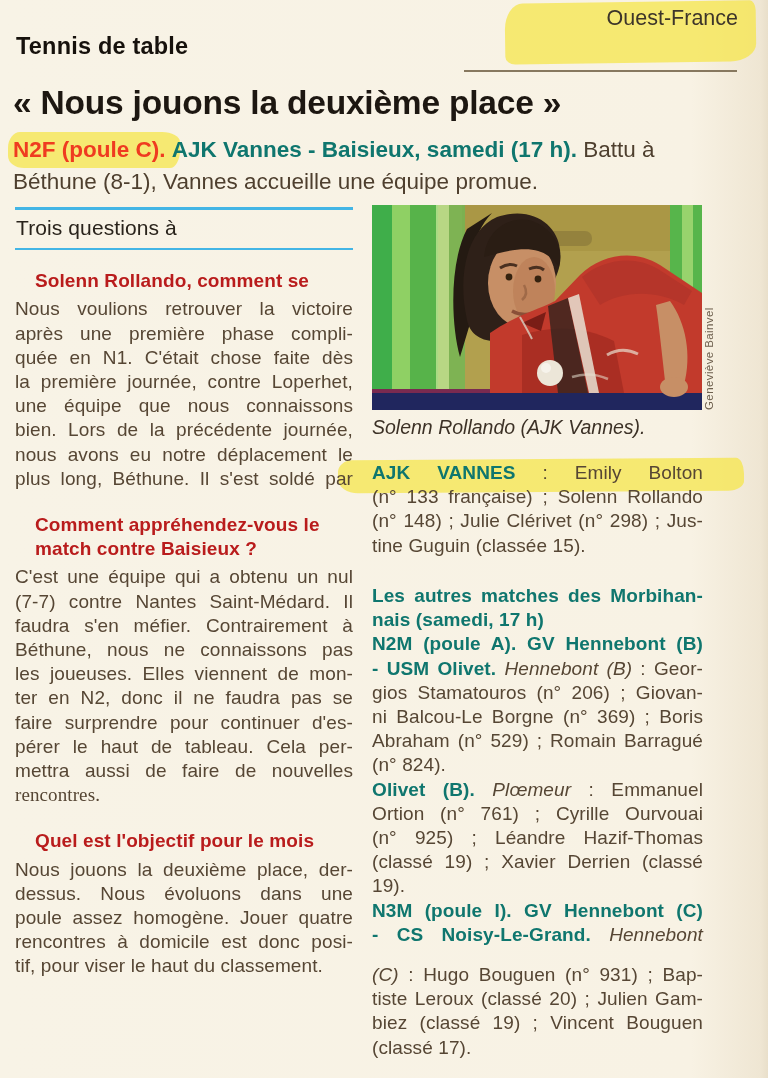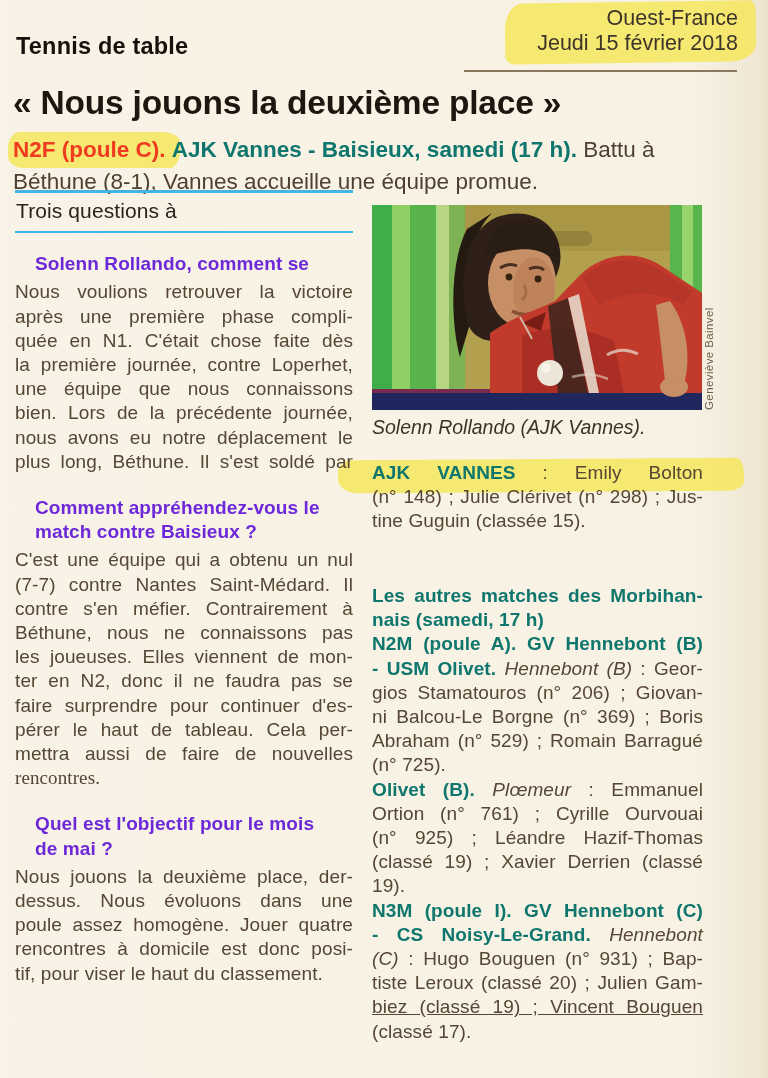--- a/index.html
+++ b/index.html
@@ -25,45 +25,44 @@
   .hl-team{top:459px;left:338px;width:406px;height:33px;border-radius:14px 8px 16px 20px / 12px 16px 10px 14px;transform:rotate(-0.4deg);}
 
   
   .jline{display:block;text-align:justify;text-align-last:justify;}
   .jline.last,.no-stretch .jline{text-align-last:left;}
   .b{font-weight:bold;color:#0f766e;}
   .i{font-style:italic;}
   .red{font-weight:bold;color:#ef3b20;}
 
   
-  .leftcol{top:190px;left:15px;width:338px;font-size:19px;line-height:24.2px;color:#564634;letter-spacing:.1px;}
+  .leftcol{top:207px;left:15px;width:338px;font-size:19px;line-height:24.2px;color:#564634;letter-spacing:.1px;}
   .cyan-rule{height:2.5px;background:#43b5e5;}
   .box-label{font-size:21px;color:#29231b;padding:6px 0 8px 1px;}
-  .question{font-weight:bold;color:#6d28d9;padding-left:20px;margin-top:19px;}
+  .question{font-weight:bold;color:#b91c1c;padding-left:20px;margin-top:19px;}
   .q2,.q3{margin-top:22px;}
   .answer{margin-top:4px;}
 
   
   .photo-wrap{top:205px;left:372px;width:330px;height:205px;background:#b2a04e;overflow:hidden;}
   .photo-credit{top:410px;left:703px;width:200px;transform:rotate(-90deg);transform-origin:0 0;
     font-size:11.5px;color:#6e604e;letter-spacing:.4px;}
   .caption{top:416px;left:372px;width:331px;font-style:italic;font-size:19.5px;color:#3c3126;}
   .rightcol-team{top:461px;left:372px;width:331px;font-size:19px;line-height:24.2px;color:#564634;letter-spacing:.1px;}
   .rightcol-matches{top:584px;left:372px;width:331px;font-size:19px;line-height:24.2px;color:#564634;letter-spacing:.1px;}
 </style>
 </head>
 <body>
 
 <div class="hl hl-masthead"></div>
 <div class="hl hl-kicker"></div>
 <div class="hl hl-team"></div>
 
 <div class="layer masthead">
   <div>Ouest-France</div>
-  <div>Jeudi 15 février 2018</div>
 </div>
 <div class="layer masthead-rule"></div>
 
 <div class="layer section-label">Tennis de table</div>
 
 <div class="layer headline">« Nous jouons la deuxième place »</div>
 
 <div class="layer standfirst no-stretch">
     <div class="jline" style="white-space: nowrap;"><span class="red">N2F (poule C).</span><span> </span><span class="b">AJK Vannes - Baisieux, samedi (17 h).</span><span> Battu à</span></div>
     <div class="jline last" style="white-space: nowrap;"><span>Béthune (8-1), Vannes accueille une équipe promue.</span></div>
@@ -88,33 +87,32 @@
       <div class="jline" style="white-space: nowrap;"><span>plus long, Béthune. Il s'est soldé par</span></div>
     </div>
 
   <div class="question q2 no-stretch">
       <div class="jline" style="white-space: nowrap;"><span>Comment appréhendez-vous le</span></div>
       <div class="jline last" style="white-space: nowrap;"><span>match contre Baisieux ?</span></div>
     </div>
   <div class="answer a2">
       <div class="jline" style="white-space: nowrap;"><span>C'est une équipe qui a obtenu un nul</span></div>
       <div class="jline" style="white-space: nowrap;"><span>(7-7) contre Nantes Saint-Médard. Il</span></div>
-      <div class="jline" style="white-space: nowrap;"><span>contre s'en méfier. Contrairement à</span></div>
+      <div class="jline" style="white-space: nowrap;"><span>faudra s'en méfier. Contrairement à</span></div>
       <div class="jline" style="white-space: nowrap;"><span>Béthune, nous ne connaissons pas</span></div>
       <div class="jline" style="white-space: nowrap;"><span>les joueuses. Elles viennent de mon-</span></div>
       <div class="jline" style="white-space: nowrap;"><span>ter en N2, donc il ne faudra pas se</span></div>
       <div class="jline" style="white-space: nowrap;"><span>faire surprendre pour continuer d'es-</span></div>
       <div class="jline" style="white-space: nowrap;"><span>pérer le haut de tableau. Cela per-</span></div>
       <div class="jline" style="white-space: nowrap;"><span>mettra aussi de faire de nouvelles</span></div>
       <div class="jline last" style="white-space: nowrap; font-family: Liberation Serif, serif;"><span>rencontres.</span></div>
     </div>
 
   <div class="question q3 no-stretch">
       <div class="jline" style="white-space: nowrap;"><span>Quel est l'objectif pour le mois</span></div>
-      <div class="jline last" style="white-space: nowrap;"><span>de mai ?</span></div>
     </div>
   <div class="answer a3">
       <div class="jline" style="white-space: nowrap;"><span>Nous jouons la deuxième place, der-</span></div>
       <div class="jline" style="white-space: nowrap;"><span>dessus. Nous évoluons dans une</span></div>
       <div class="jline" style="white-space: nowrap;"><span>poule assez homogène. Jouer quatre</span></div>
       <div class="jline" style="white-space: nowrap;"><span>rencontres à domicile est donc posi-</span></div>
       <div class="jline last" style="white-space: nowrap;"><span>tif, pour viser le haut du classement.</span></div>
     </div>
 </div>
 
@@ -168,45 +166,46 @@
       <path d="M235 150 q15 -9 31 -1" stroke="#e8e0d0" stroke-width="3" fill="none" opacity="0.7"></path>
       <path d="M200 172 q18 -6 36 2" stroke="#e8e0d0" stroke-width="2.5" fill="none" opacity="0.55"></path>
     </g>
   </svg>
 </div>
 <div class="layer photo-credit">Geneviève Bainvel</div>
 <div class="layer caption">Solenn Rollando (AJK Vannes).</div>
 
 <div class="layer rightcol-team">
     <div class="jline" style="white-space: nowrap;"><span class="b">AJK VANNES</span><span> : Emily Bolton</span></div>
+    <div class="jline" style="white-space: nowrap;"><span>(n° 133 française) ; Solenn Rollando</span></div>
     <div class="jline" style="white-space: nowrap;"><span>(n° 148) ; Julie Clérivet (n° 298) ; Jus-</span></div>
     <div class="jline last" style="white-space: nowrap;"><span>tine Guguin (classée 15).</span></div>
   </div>
 
 <div class="layer rightcol-matches">
   <div>
       <div class="jline" style="white-space: nowrap;"><span class="b">Les autres matches des Morbihan-</span></div>
       <div class="jline last" style="white-space: nowrap;"><span class="b">nais (samedi, 17 h)</span></div>
     </div>
   <div>
       <div class="jline" style="white-space: nowrap;"><span class="b">N2M (poule A). GV Hennebont (B)</span></div>
       <div class="jline" style="white-space: nowrap;"><span class="b">- USM Olivet. </span><span class="i">Hennebont (B)</span><span> : Geor-</span></div>
       <div class="jline" style="white-space: nowrap;"><span>gios Stamatouros (n° 206) ; Giovan-</span></div>
       <div class="jline" style="white-space: nowrap;"><span>ni Balcou-Le Borgne (n° 369) ; Boris</span></div>
       <div class="jline" style="white-space: nowrap;"><span>Abraham (n° 529) ; Romain Barragué</span></div>
-      <div class="jline last" style="white-space: nowrap;"><span>(n° 725).</span></div>
+      <div class="jline last" style="white-space: nowrap;"><span>(n° 824).</span></div>
     </div>
   <div>
       <div class="jline" style="white-space: nowrap;"><span class="b">Olivet (B). </span><span class="i">Plœmeur</span><span> : Emmanuel</span></div>
       <div class="jline" style="white-space: nowrap;"><span>Ortion (n° 761) ; Cyrille Ourvouai</span></div>
       <div class="jline" style="white-space: nowrap;"><span>(n° 925) ; Léandre Hazif-Thomas</span></div>
       <div class="jline" style="white-space: nowrap;"><span>(classé 19) ; Xavier Derrien (classé</span></div>
       <div class="jline last" style="white-space: nowrap;"><span>19).</span></div>
     </div>
   <div>
       <div class="jline" style="white-space: nowrap;"><span class="b">N3M (poule I). GV Hennebont (C)</span></div>
       <div class="jline" style="white-space: nowrap;"><span class="b">- CS Noisy-Le-Grand. </span><span class="i">Hennebont</span></div>
-      <div class="jline" style="white-space: nowrap;"><span class="i">(C)</span><span> : Hugo Bouguen (n° 931) ; Bap-</span></div>
+      <div class="jline" style="white-space: nowrap; margin-top: 16px;"><span class="i">(C)</span><span> : Hugo Bouguen (n° 931) ; Bap-</span></div>
       <div class="jline" style="white-space: nowrap;"><span>tiste Leroux (classé 20) ; Julien Gam-</span></div>
-      <div class="jline" style="white-space: nowrap; text-decoration: underline;"><span>biez (classé 19) ; Vincent Bouguen</span></div>
+      <div class="jline" style="white-space: nowrap;"><span>biez (classé 19) ; Vincent Bouguen</span></div>
       <div class="jline last" style="white-space: nowrap;"><span>(classé 17).</span></div>
     </div>
 </div>
 
 </body></html>

